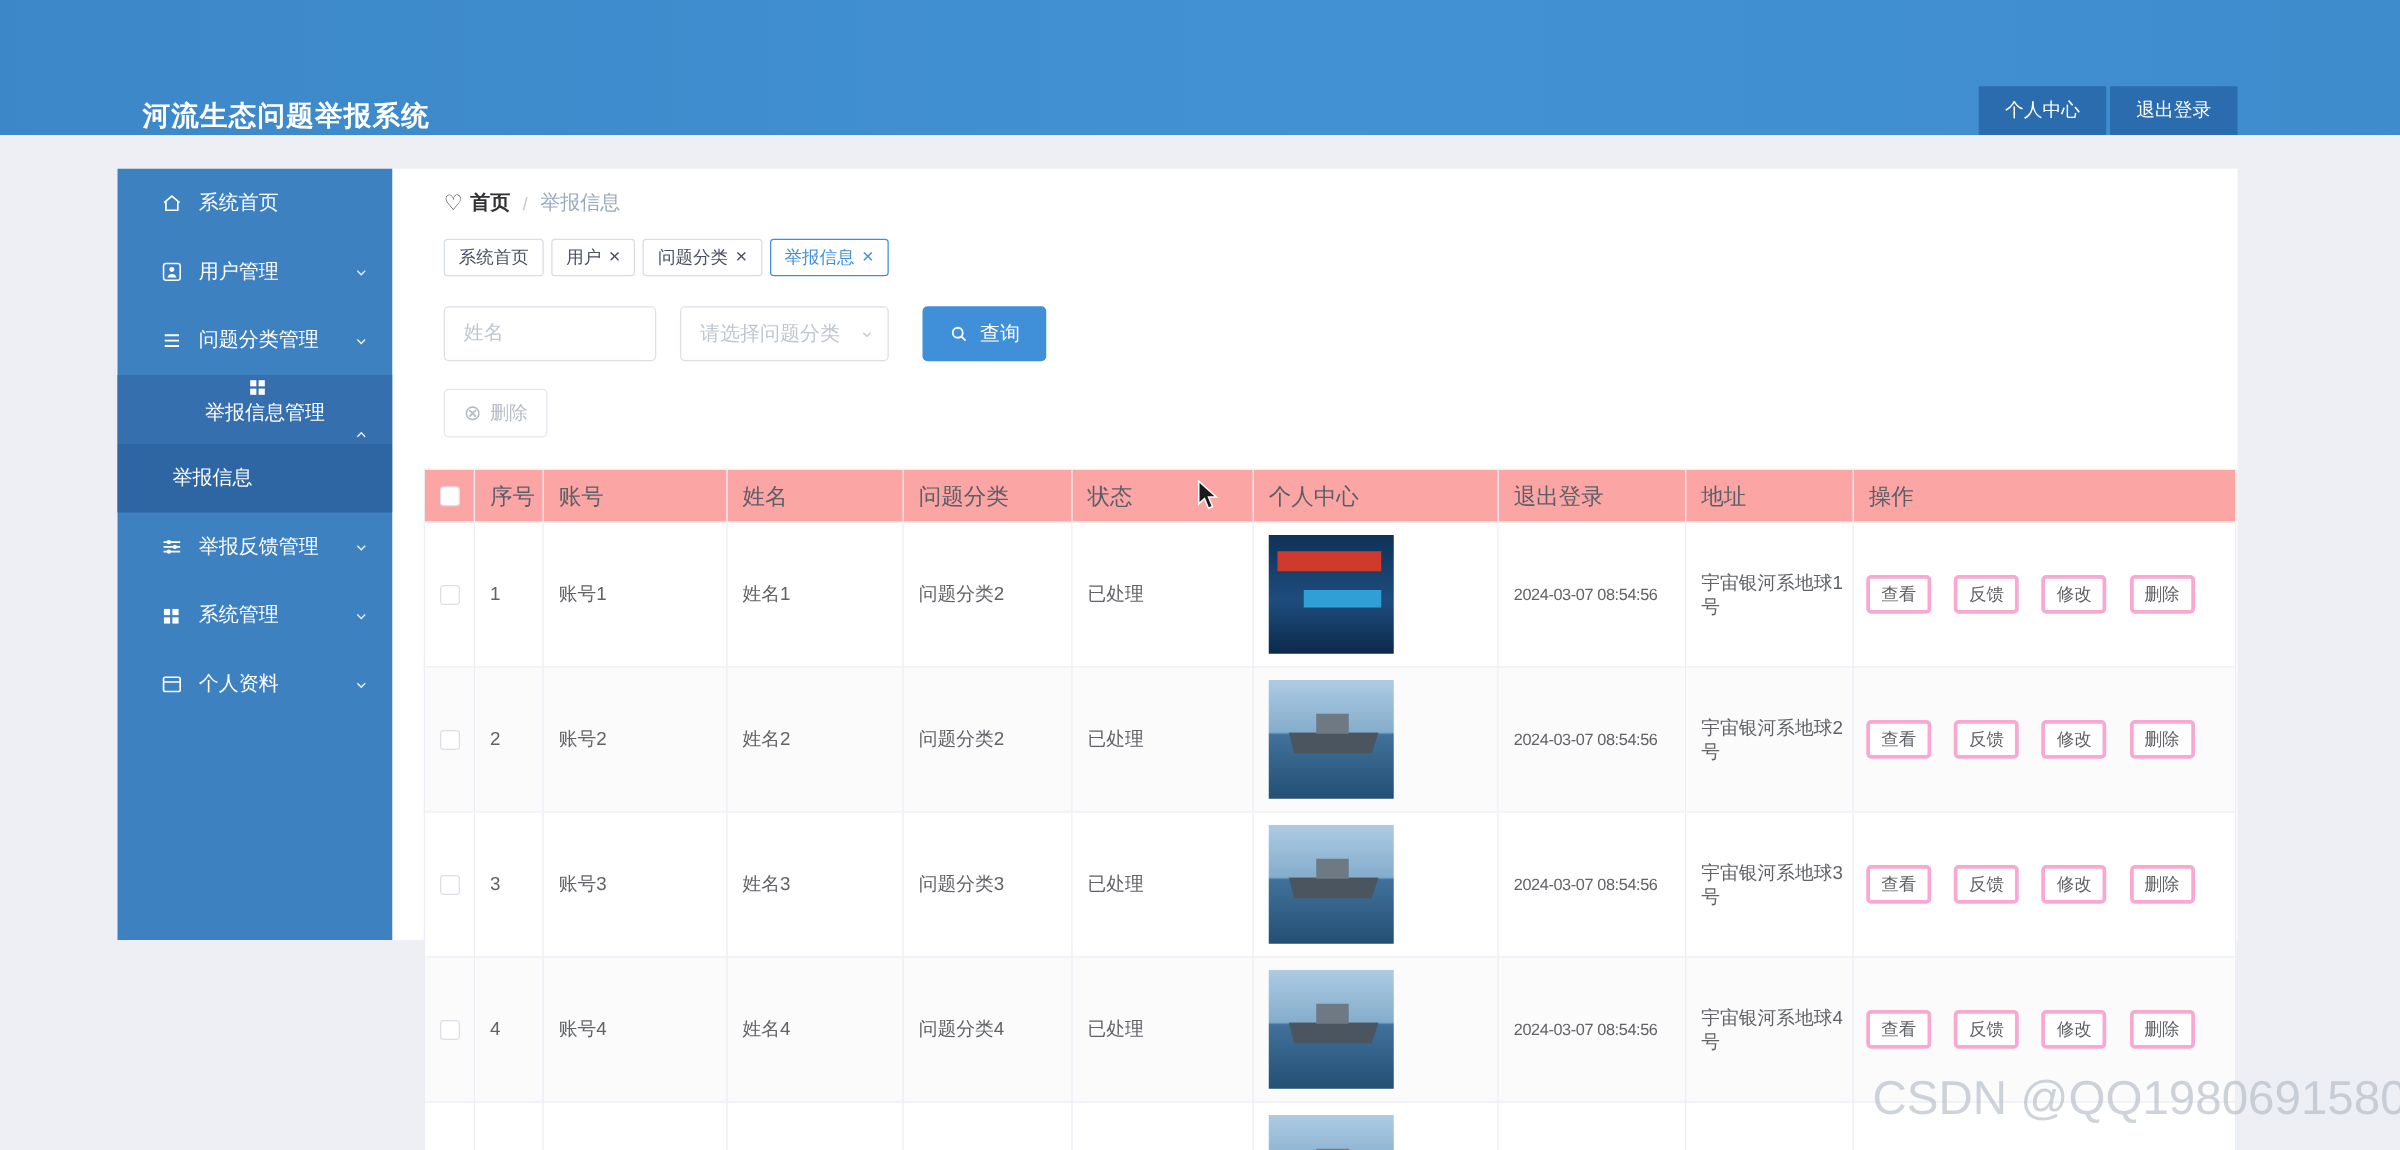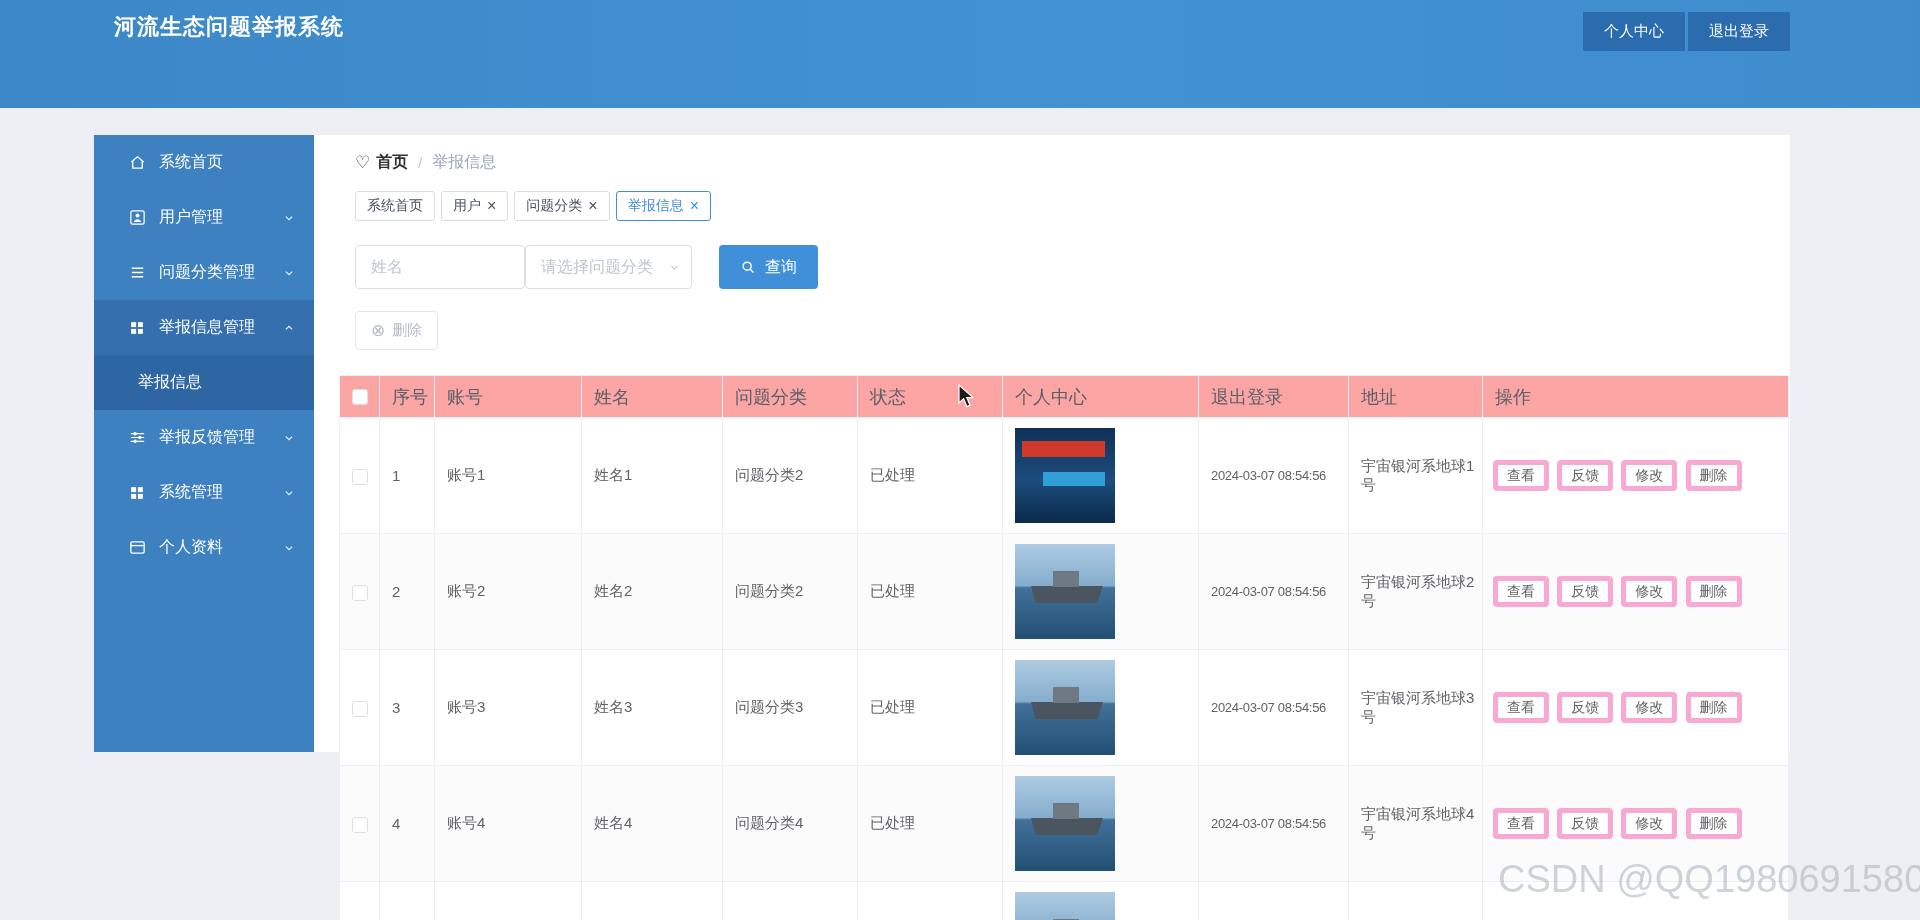--- a/index.html
+++ b/index.html
@@ -3,38 +3,38 @@
 <meta charset="utf-8">
 <style>
   * { margin:0; padding:0; box-sizing:border-box; }
   html,body { width:1920px; height:920px; overflow:hidden; }
   body { font-family:"Liberation Sans","DejaVu Sans",sans-serif; background:#edeff4; position:relative; }
 
   .page { width:1920px; height:920px; position:relative; overflow:hidden; }
 
   
   .app-header { height:108px; background:linear-gradient(90deg,#3c87c8 0%,#4292d3 55%,#3f8ccd 100%);
-    display:flex; align-items:flex-start; justify-content:space-between; padding:12px 130px 0 114px; }
+    display:flex; align-items:flex-end; justify-content:space-between; padding:12px 130px 0 114px; }
   .app-title { color:#fff; font-size:22px; font-weight:700; letter-spacing:1px; }
   .header-actions { display:flex; gap:3px; }
   .hdr-btn { background:#2b6cae; border:none; color:#fff; font-size:15px; padding:10px 21px;
     cursor:pointer; font-family:Liberation Serif, serif; border-radius:1px; }
 
   
   .layout { display:flex; margin:27px 130px 0 94px; height:617px; align-items:stretch; }
 
   
   .sidebar { width:220px; flex:0 0 220px; background:#3e81c1; }
   .menu-item { height:55px; display:flex; align-items:center; padding:0 18px 0 34px;
     color:#fff; font-size:16px; cursor:pointer; }
   .mi-icon { width:20px; height:20px; margin-right:11px; display:inline-flex; align-items:center; color:#fff; }
   .mi-label { flex:0 1 auto; white-space:nowrap; }
   .chevron { margin-left:auto; width:14px; height:14px; display:inline-flex; color:#eaf2fa; }
   .chevron.up svg { transform:rotate(180deg); }
-  .menu-item.expanded { background:#366fae; }
+  .menu-item.expanded { background:#366fae;flex-direction:column; }
   .submenu-item { height:55px; display:flex; align-items:center; padding-left:44px;
     color:#fff; font-size:16px; background:#2e66a4; cursor:pointer; }
 
   
   .content { flex:1; background:#fff; position:relative; padding-top:17px; min-width:0; }
 
   .breadcrumb { display:flex; align-items:center; margin-left:41px; font-size:16px; }
   .bc-heart { color:#33383f; font-size:17px; margin-right:6px; }
   .bc-home { color:#303133; font-weight:700; }
   .bc-sep { color:#c0c4cc; margin:0 10px; font-size:14px; }
@@ -43,21 +43,21 @@
   .tabs { display:flex; gap:6px; margin:18px 0 0 41px; }
   .tab { height:30px; display:flex; align-items:center; padding:0 11px; border:1px solid #d8dce5;
     border-radius:3px; background:#fff; color:#495060; font-size:14px; cursor:pointer; gap:6px; }
   .tab-close { font-size:16px; line-height:1; }
   .tab.active { color:#3f8fd9; border-color:#3f8fd9; }
 
   .filters { display:flex; align-items:center; margin:24px 0 0 41px; }
   .text-input { width:170px; height:44px; border:1px solid #dcdfe6; border-radius:4px; padding:0 15px;
     font-size:16px; color:#606266; outline:none; font-family:inherit; background:#fff; }
   .text-input::placeholder { color:#bfc6ce; }
-  .select { width:167px; height:44px; border:1px solid #dcdfe6; border-radius:4px; 
+  .select { width:167px; height:44px; border:1px solid #dcdfe6; border-radius:4px; margin-left:19px;
     display:flex; align-items:center; justify-content:space-between; padding:0 10px 0 15px;
     background:#fff; cursor:pointer; }
   .sel-placeholder { color:#bfc6ce; font-size:16px; white-space:nowrap; }
   .sel-arrow { width:13px; height:13px; color:#c0c4cc; display:inline-flex; }
   .btn-query { margin-left:27px; height:44px; padding:0 21px; background:#3f8fd9; border:none;
     border-radius:4px; color:#fff; font-size:16px; display:flex; align-items:center; gap:9px;
     cursor:pointer; font-family:inherit; }
 
   .toolbar { margin:22px 0 0 41px; }
   .btn-delete { height:39px; padding:0 15px; background:#fff; border:1px solid #e4e7ed; border-radius:4px;
@@ -81,22 +81,22 @@
   .thumb { position:relative; width:100px; height:95px; overflow:hidden; cursor:pointer;
     background:linear-gradient(180deg,#aecbe2 0%,#84adcc 44%,#41719a 46%,#234f74 100%); }
   .thumb::before { content:""; position:absolute; left:16%; right:12%; top:44%; height:18%;
     background:#4a5560; clip-path:polygon(0 0,100% 0,92% 100%,6% 100%); }
   .thumb::after { content:""; position:absolute; left:38%; top:28%; width:26%; height:17%; background:#6e7984; }
   .thumb--news { background:linear-gradient(180deg,#0f3157 0%,#1d4d7e 55%,#0c2a4b 100%); }
   .thumb--news::before { content:""; left:7%; right:10%; top:14%; height:17%; background:#cf3a2c; clip-path:none; }
   .thumb--news::after { content:""; left:28%; top:46%; width:62%; height:15%; background:#2f9fd6; }
 
   .cell-actions { padding-left:10px; }
-  .act-btn { height:31px; padding:0 9px; border:5px solid #f9a8d4; border-radius:4px; background:#fff;
-    color:#606266; font-size:14px; margin-right:4px; cursor:pointer; font-family:inherit; }
+  .act-btn { height:31px; padding:0 9px; border:3px solid #f9a8d4; border-radius:4px; background:#fff;
+    color:#606266; font-size:14px; margin-right:14px; cursor:pointer; font-family:inherit; }
 
   
   .watermark { position:absolute; left:1498px; top:858px; font-size:38px; color:#a9b1bc; opacity:.55;
     white-space:nowrap; pointer-events:none; z-index:6; }
   .cursor { position:absolute; left:958px; top:384px; z-index:10; pointer-events:none; }
 
   .mag-icon { display:inline-flex; }
 </style>
 </head>
 <body>

